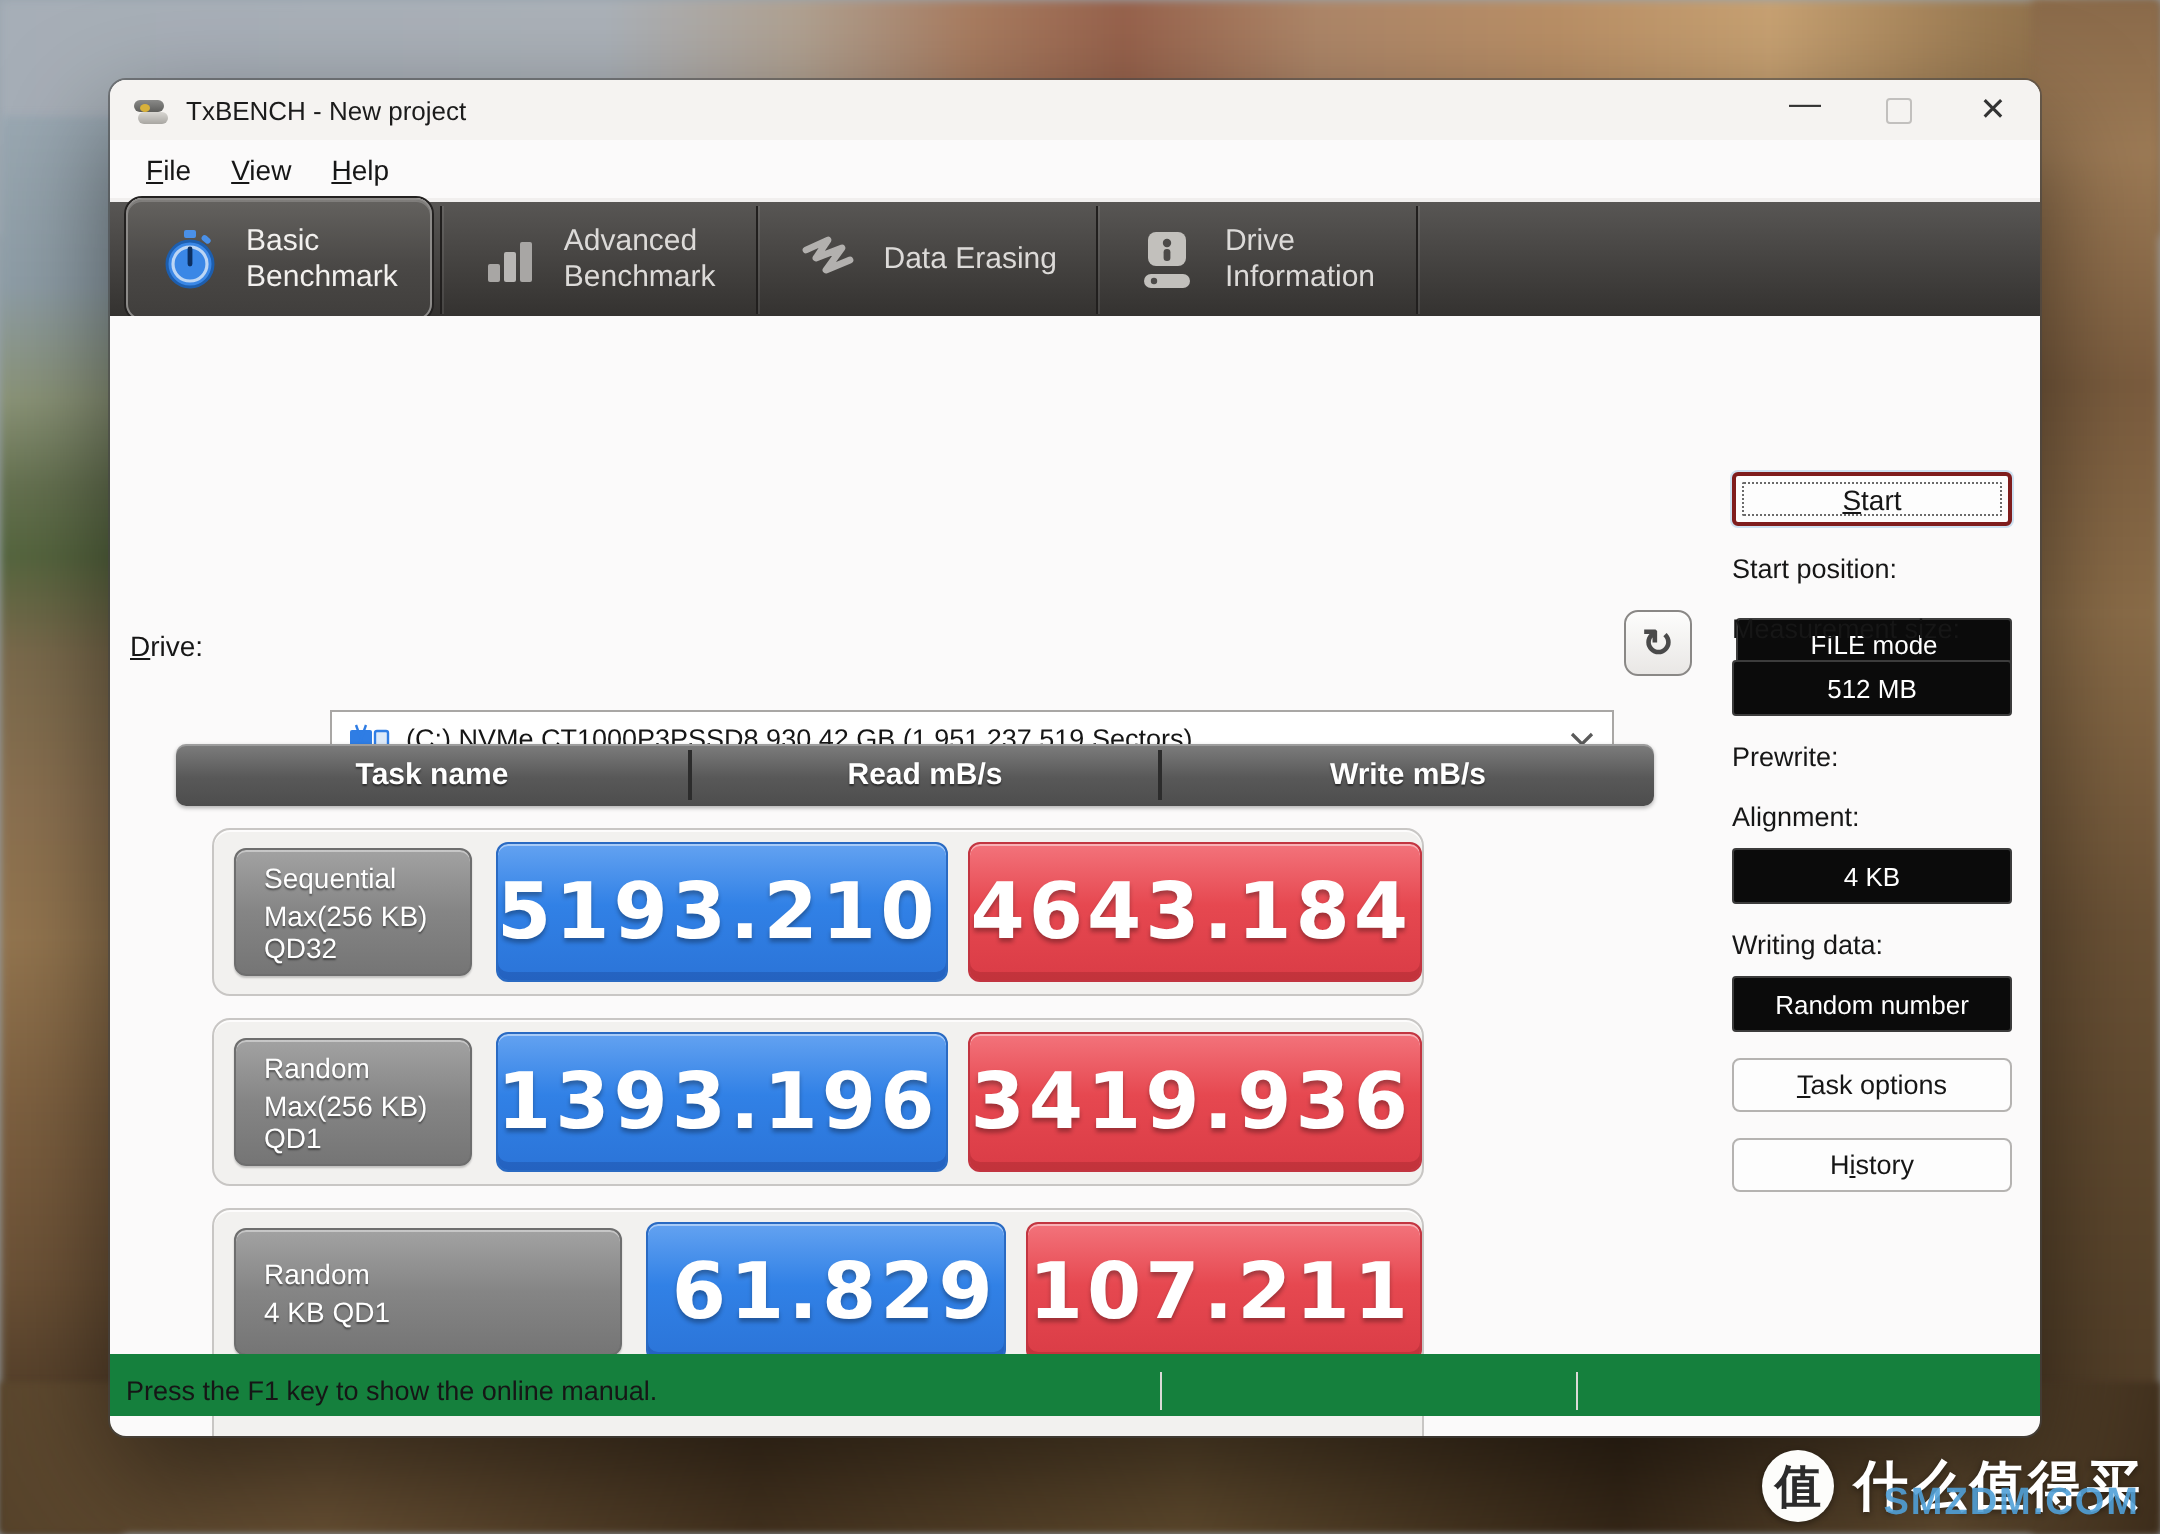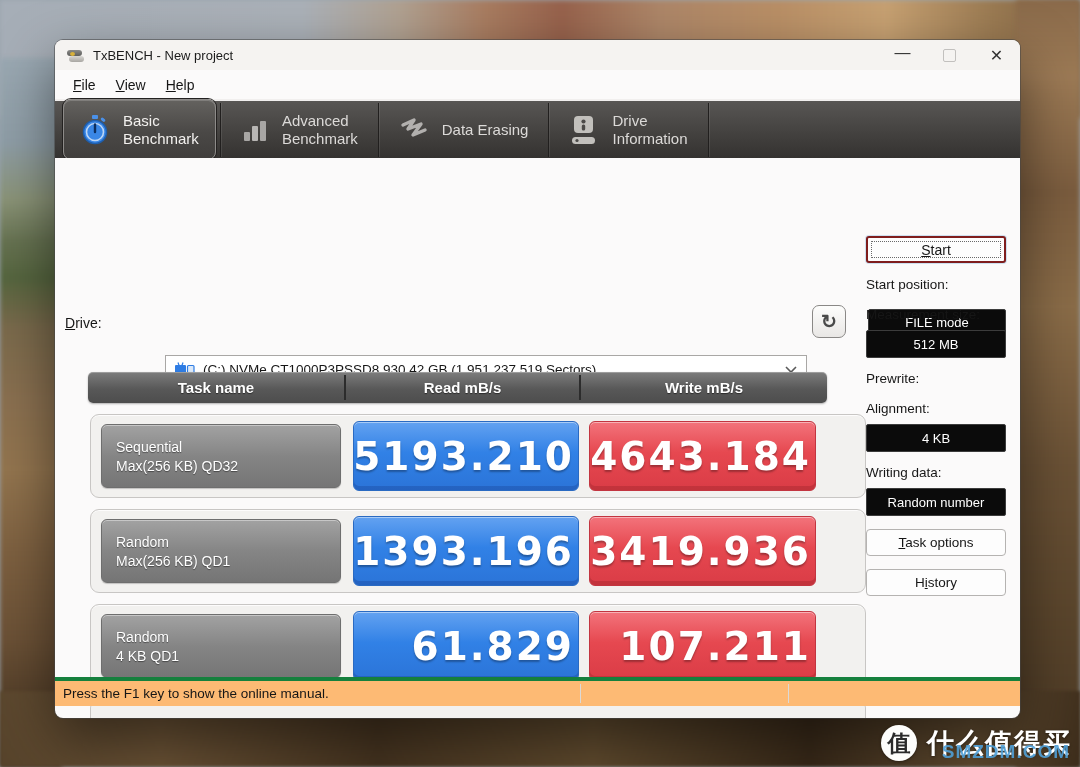--- a/index.html
+++ b/index.html
@@ -62,21 +62,21 @@
     border-radius:2px;color:#fff;font-size:13px;display:flex;align-items:center;justify-content:center;box-sizing:border-box;}
 
   .thead{position:absolute;left:33px;top:214px;width:739px;height:31px;border-radius:5px;
     background:linear-gradient(#7d7d7d,#585858 55%,#4d4d4d);box-shadow:inset 0 1px 0 rgba(255,255,255,.25),0 1px 2px rgba(0,0,0,.3);
     display:flex;align-items:stretch;}
   .thcell{display:flex;align-items:center;justify-content:center;color:#fff;font-size:15px;font-weight:bold;
     text-shadow:0 1px 1px rgba(0,0,0,.5);}
   .thcell.c1{width:256px;} .thcell.c2{width:233px;} .thcell.c3{flex:1;}
   .thsep{width:2px;background:#2c2c2c;margin:3px 0;}
 
-  .row{position:absolute;left:35px;width:776px;height:84px;background:#f2f1ef;border:1px solid #c8c6c4;border-radius:9px;
+  .row{position:absolute;left:51px;width:606px;height:84px;background:#f2f1ef;border:1px solid #c8c6c4;border-radius:9px;
     display:flex;align-items:center;padding-left:10px;box-sizing:border-box;box-shadow:inset 0 1px 0 rgba(255,255,255,.8);}
   .r0{top:256px;} .r1{top:351px;} .r2{top:446px;} .r3{top:541px;}
   .task-btn{width:240px;height:64px;border-radius:6px;border:1px solid #6e6e6e;box-sizing:border-box;
     background:linear-gradient(#a2a2a2,#858585 50%,#757575);box-shadow:inset 0 1px 0 rgba(255,255,255,.4),0 1px 1px rgba(0,0,0,.2);
     color:#fff;font-size:14px;display:flex;flex-direction:column;justify-content:center;gap:3px;padding-left:14px;
     text-shadow:0 1px 1px rgba(0,0,0,.45);}
   .val-btn{height:70px;border-radius:6px;box-sizing:border-box;display:flex;align-items:center;justify-content:flex-end;
     padding-right:4px;color:#fff;font-family:"DejaVu Sans",sans-serif;font-weight:bold;font-size:39px;letter-spacing:2px;
     text-shadow:0 2px 2px rgba(0,0,0,.3);}
   .val-btn.read{margin-left:12px;width:226px;background:linear-gradient(#63a2f1,#3181e6 45%,#2b74d8);
@@ -92,21 +92,21 @@
   .start-btn::after{content:"";position:absolute;inset:3px;border:1px dotted #6a6a6a;border-radius:1px;}
   .plabel{margin-top:13px;height:17px;font-size:13.5px;color:#161616;}
   .pfield{margin-top:6px;height:28px;background:#0b0b0b;border:1px solid #3c3c3c;border-radius:2px;color:#fff;
     font-size:13px;display:flex;align-items:center;justify-content:center;box-sizing:border-box;}
   .pbtn{margin-top:13px;height:27px;background:#fdfdfd;border:1px solid #b5b3b1;border-radius:4px;
     display:flex;align-items:center;justify-content:center;font-size:13.5px;color:#161616;box-sizing:border-box;}
   .pbtn.history{margin-top:13px;}
   .plabel.first{margin-top:14px;}
 
   
-  .statusbar{position:relative;height:25px;background:#fdba74;border-top:4px solid #15803d;display:flex;align-items:center;}
+  .statusbar{position:relative;height:25px;background:#15803d;border-top:6px solid #15803d;display:flex;align-items:center;}
   .status-text{font-size:13.5px;color:#161616;padding-left:8px;}
   .ssep{position:absolute;top:3px;bottom:3px;width:1px;background:#dbd9d7;}
   .ssep.s1{left:525px;} .ssep.s2{left:733px;}
 
   
   .watermark{position:absolute;right:8px;bottom:6px;z-index:6;display:flex;align-items:center;}
   .wm-badge{width:36px;height:36px;border-radius:50%;background:#fdfdfb;color:#2b2b2b;font-size:23px;font-weight:bold;
     display:flex;align-items:center;justify-content:center;box-shadow:0 1px 3px rgba(0,0,0,.4);}
   .wm-brand{margin-left:10px;color:#fff;font-size:27px;font-weight:bold;letter-spacing:2px;text-shadow:0 1px 3px rgba(0,0,0,.45);}
   .wm-site{position:absolute;right:2px;bottom:-2px;color:rgba(80,160,215,.9);font-size:19px;font-weight:bold;letter-spacing:1px;margin-left:42px;}

